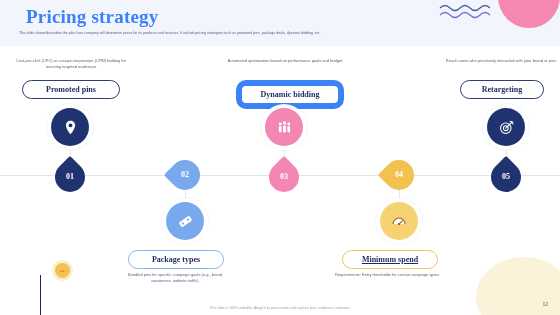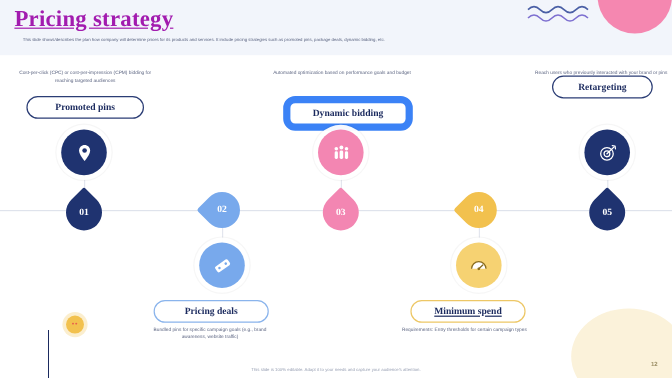--- a/index.html
+++ b/index.html
@@ -10,25 +10,24 @@
     -webkit-font-smoothing:antialiased;
   }
   .slide{position:absolute;inset:0;background:#ffffff;overflow:hidden;}
 
   
   .header-band{
     position:absolute;left:0;top:0;width:560px;height:46px;
     background:#f2f5fb;
   }
   .title{
-    position:absolute;left:12px;top:6px;
+    position:absolute;left:26px;top:6px;
     font-family:"Liberation Serif", serif;
-    font-weight:bold;font-size:19px;color:#a21caf;letter-spacing:.2px;
+    font-weight:bold;font-size:19px;color:#3b82f6;letter-spacing:.2px;
     white-space:nowrap;
-    text-decoration:underline;
   }
   .subtitle{
     position:absolute;left:19px;top:31px;width:420px;
     font-size:3.6px;line-height:5px;color:#5b6480;
     white-space:nowrap;overflow:hidden;
   }
 
   
   .pink-dome{
     position:absolute;right:0px;top:-34px;width:62px;height:62px;
@@ -161,21 +160,21 @@
     <div class="connector" style="left:67px;top:190px;height:16px;"></div>
     <div class="bubble" style="left:48px;top:202px;background:#78a9ec;">
       <svg width="17" height="17" viewBox="0 0 24 24">
         <g transform="rotate(-35 12 12)">
           <rect x="3" y="8" width="18" height="8" rx="2" fill="#ffffff"></rect>
           <circle cx="7.5" cy="12" r="1.5" fill="#78a9ec"></circle>
           <circle cx="16.5" cy="12" r="1.5" fill="#78a9ec"></circle>
         </g>
       </svg>
     </div>
-    <div class="pill blue" style="left:10px;top:250px;width:94px;">Pricing deals</div>
+    <div class="pill blue" style="left:10px;top:250px;width:94px;">Package types</div>
     <div class="desc" style="left:0px;top:272px;width:114px;">Bundled pins for specific campaign goals (e.g., brand awareness, website traffic)</div>
   </div>
 
   <div class="step" style="left:224px;">
     <div class="desc" style="left:2px;top:58px;width:118px;">Automated optimization based on performance goals and budget</div>
     <div class="pill pink" style="left:12px;top:80px;width:96px;">Dynamic bidding</div>
     <div class="connector" style="left:60px;top:118px;height:48px;"></div>
     <div class="bubble" style="left:41px;top:108px;background:#f386b2;">
       <svg width="17" height="17" viewBox="0 0 24 24">
         <circle cx="6" cy="7" r="2.1" fill="#ffffff"></circle>
@@ -203,21 +202,21 @@
         <line x1="12" y1="16" x2="16.5" y2="11.8" stroke="#8a6d1e" stroke-width="1.5" stroke-linecap="round"></line>
         <circle cx="12" cy="16" r="1.5" fill="#8a6d1e"></circle>
       </svg>
     </div>
     <div class="pill gold" style="left:12px;top:250px;width:94px;text-decoration:underline;">Minimum spend</div>
     <div class="desc" style="left:-2px;top:272px;width:118px;">Requirements: Entry thresholds for certain campaign types</div>
   </div>
 
   <div class="step" style="left:436px;">
     <div class="desc" style="left:6px;top:58px;width:118px;">Reach users who previously interacted with your brand or pins</div>
-    <div class="pill navy" style="left:24px;top:63px;width:82px;">Retargeting</div>
+    <div class="pill navy" style="left:24px;top:80px;width:82px;">Retargeting</div>
     <div class="connector" style="left:70px;top:118px;height:48px;"></div>
     <div class="bubble" style="left:51px;top:108px;background:#1f3370;">
       <svg width="17" height="17" viewBox="0 0 24 24">
         <circle cx="11" cy="13" r="7.4" fill="none" stroke="#ffffff" stroke-width="1.5"></circle>
         <circle cx="11" cy="13" r="3.4" fill="none" stroke="#ffffff" stroke-width="1.5"></circle>
         <line x1="11" y1="13" x2="19.5" y2="4.8" stroke="#ffffff" stroke-width="1.6" stroke-linecap="round"></line>
         <path d="M17.2 3.4l3.4 0.4 0.4 3.4" fill="none" stroke="#ffffff" stroke-width="1.4" stroke-linecap="round" stroke-linejoin="round"></path>
       </svg>
     </div>
     <div class="drop up" style="left:55px;top:162px;background:#1f3370;">

